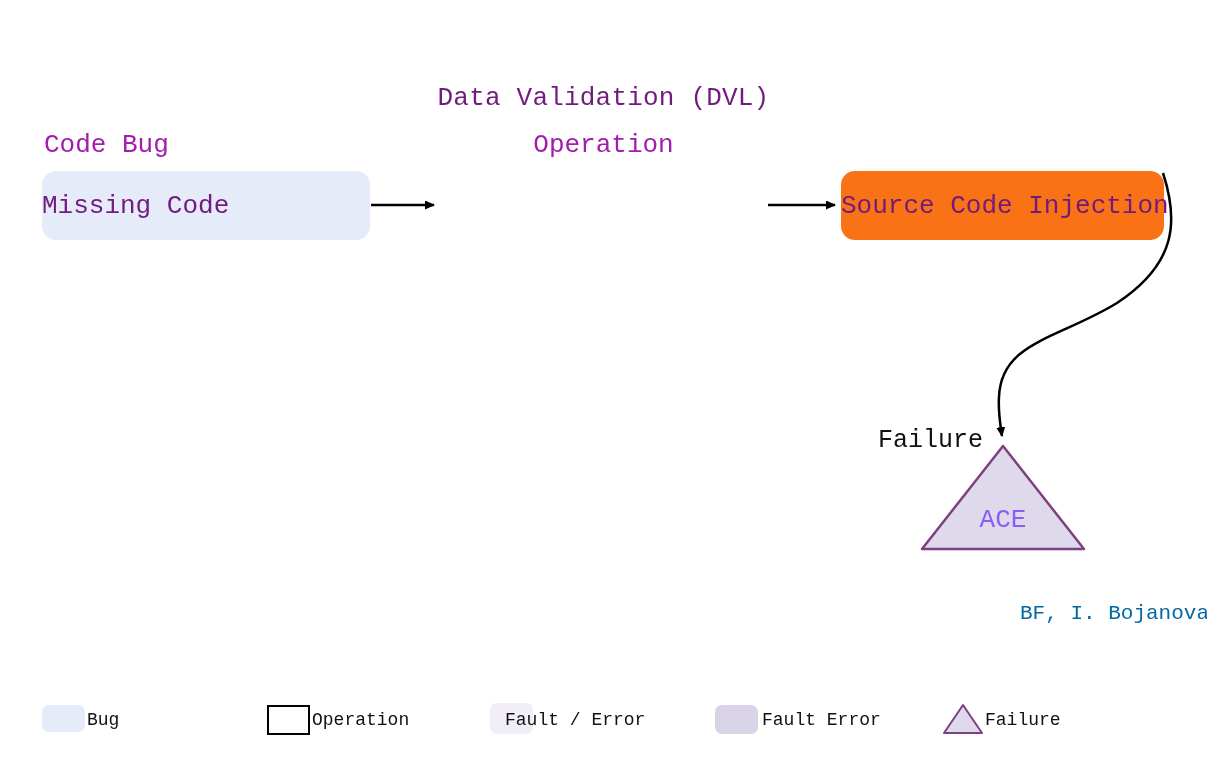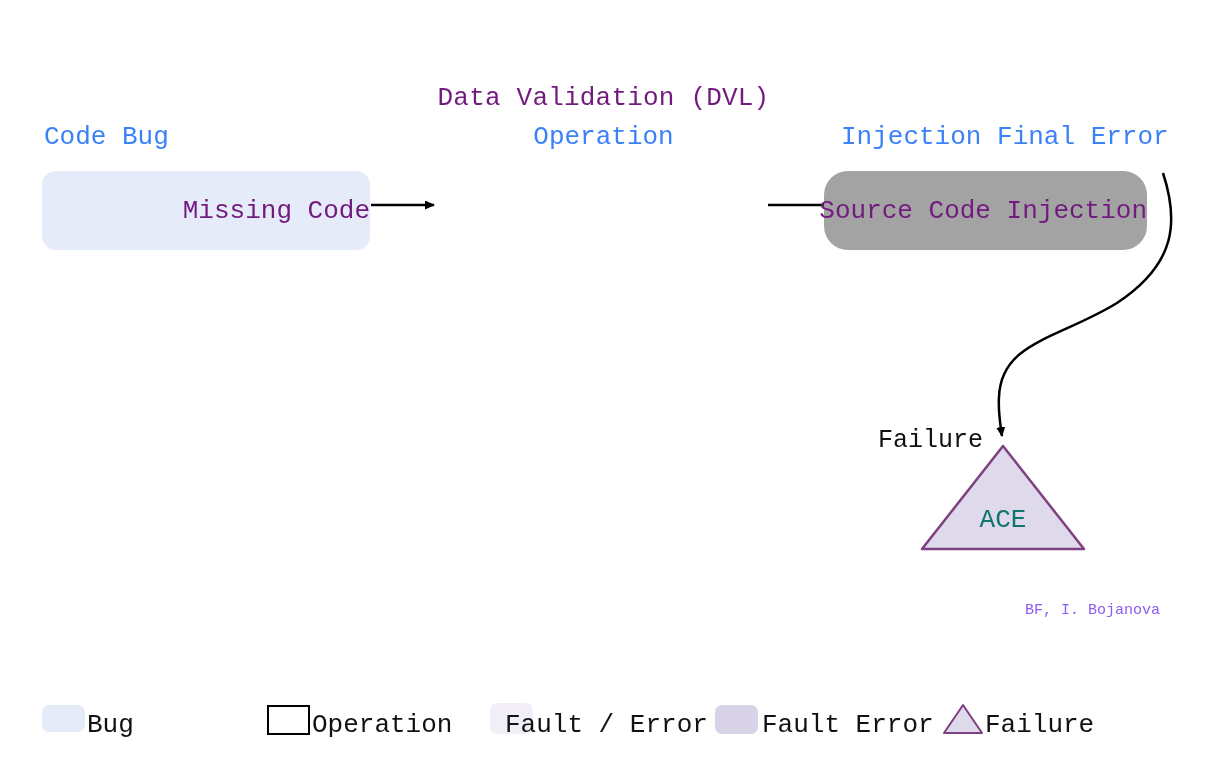--- a/index.html
+++ b/index.html
@@ -14,74 +14,74 @@
   }
   .abs { position: absolute; }
   .title {
     left: 0; top: 71px; width: 1207px;
     text-align: center;
     font-size: 26px;
     color: #721B7E;
     letter-spacing: 0.2px;
   }
   .cat-label {
-    top: 110px;
+    top: 118px;
     font-size: 26px;
-    color: #3b82f6;
+    color: #a21caf;
     white-space: nowrap;
   }
   .node {
     top: 159px;
-    height: 79px;
+    height: 69px;
     display: flex;
     align-items: center;
-    justify-content: flex-end;
+    justify-content: flex-start;
     font-size: 26px;
     color: #721B7E;
     box-sizing: border-box;
     white-space: nowrap;
   }
   .node-bug {
     left: 42px; width: 328px;
     background: #E6EBF9;
     border-radius: 14px;
   }
   .node-operation {
     left: 440px; width: 327px;
     background: #FFFFFF;
     border: 2.5px solid #000000;
   }
   .node-final-error {
-    left: 824px; width: 323px;
-    background: #a3a3a3;
-    border-radius: 24px;
+    left: 841px; width: 323px;
+    background: #f97316;
+    border-radius: 14px;
   }
   .failure-label {
     top: 414px;
     right: 224px;
     font-size: 25px;
     color: #111111;
     white-space: nowrap;
   }
   .ace-label {
     left: 943px; top: 493px; width: 120px;
     text-align: center;
     font-size: 26px;
-    color: #0f766e;
+    color: #8b5cf6;
   }
   .attribution {
     left: 1020px; top: 590px; width: 145px;
-    text-align: center;
-    font-size: 15px;
-    color: #8b5cf6;
+    text-align: right;
+    font-size: 21px;
+    color: #0369a1;
     white-space: nowrap;
   }
   .legend-label {
     top: 698px;
-    font-size: 26px;
+    font-size: 18px;
     color: #111111;
     white-space: nowrap;
   }
   .swatch {
     position: absolute;
     top: 693px;
     width: 43px;
     height: 27px;
     box-sizing: border-box;
   }
@@ -111,21 +111,20 @@
     <line x1="371" y1="193" x2="434" y2="193" stroke="#000000" stroke-width="2.5" marker-end="url(#arrow)"></line>
     <line x1="768" y1="193" x2="835" y2="193" stroke="#000000" stroke-width="2.5" marker-end="url(#arrow)"></line>
     <path d="M 1163 161 C 1179 210 1176 252 1117 291 C 1058 327 1001 330 999 385 C 998 400 1000 410 1002 424" fill="none" stroke="#000000" stroke-width="2.5" marker-end="url(#arrow)"></path>
     <polygon points="1003,434 922,537 1084,537" fill="#DED9EB" stroke="#7E4081" stroke-width="2.5" stroke-linejoin="round"></polygon>
   </svg>
 
   <div class="abs title">Data Validation (DVL)</div>
 
   <div class="abs cat-label" style="left:44px;">Code Bug</div>
   <div class="abs cat-label" style="left:440px; width:327px; text-align:center;">Operation</div>
-  <div class="abs cat-label" style="left:841px;">Injection Final Error</div>
 
   <div class="abs node node-bug">
     <span>Missing Code</span>
   </div>
   <div class="abs node node-final-error">
     <span>Source Code Injection</span>
   </div>
 
   <div class="abs failure-label">Failure</div>
   <div class="abs ace-label">ACE</div>

